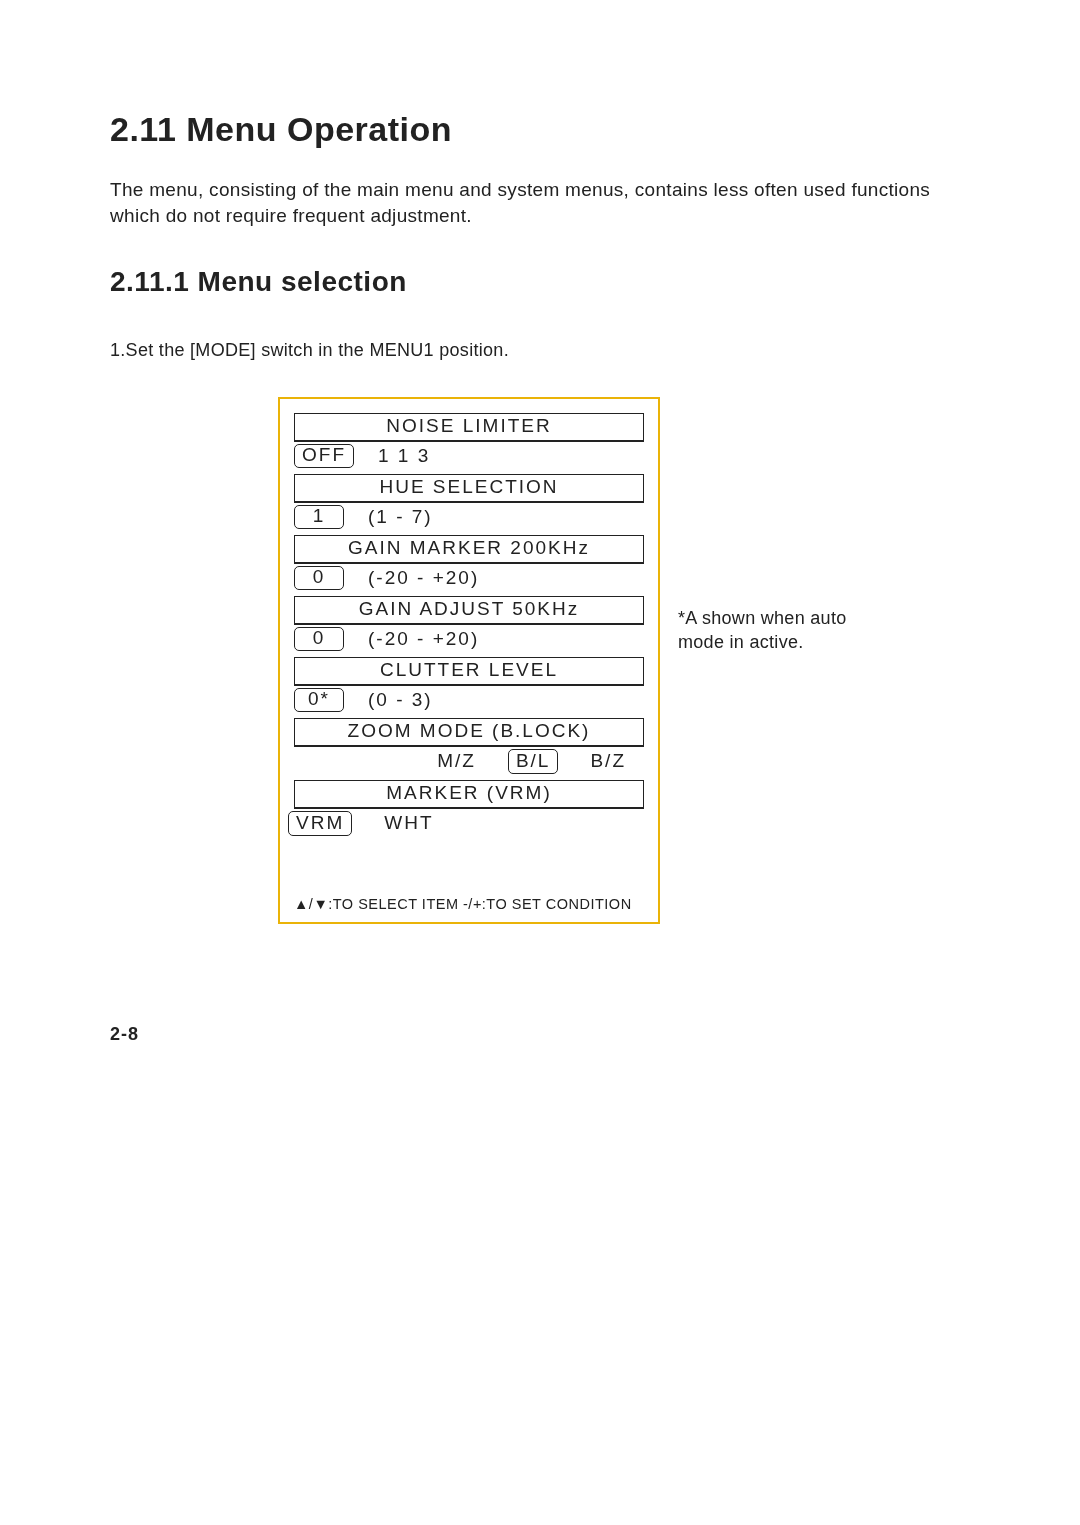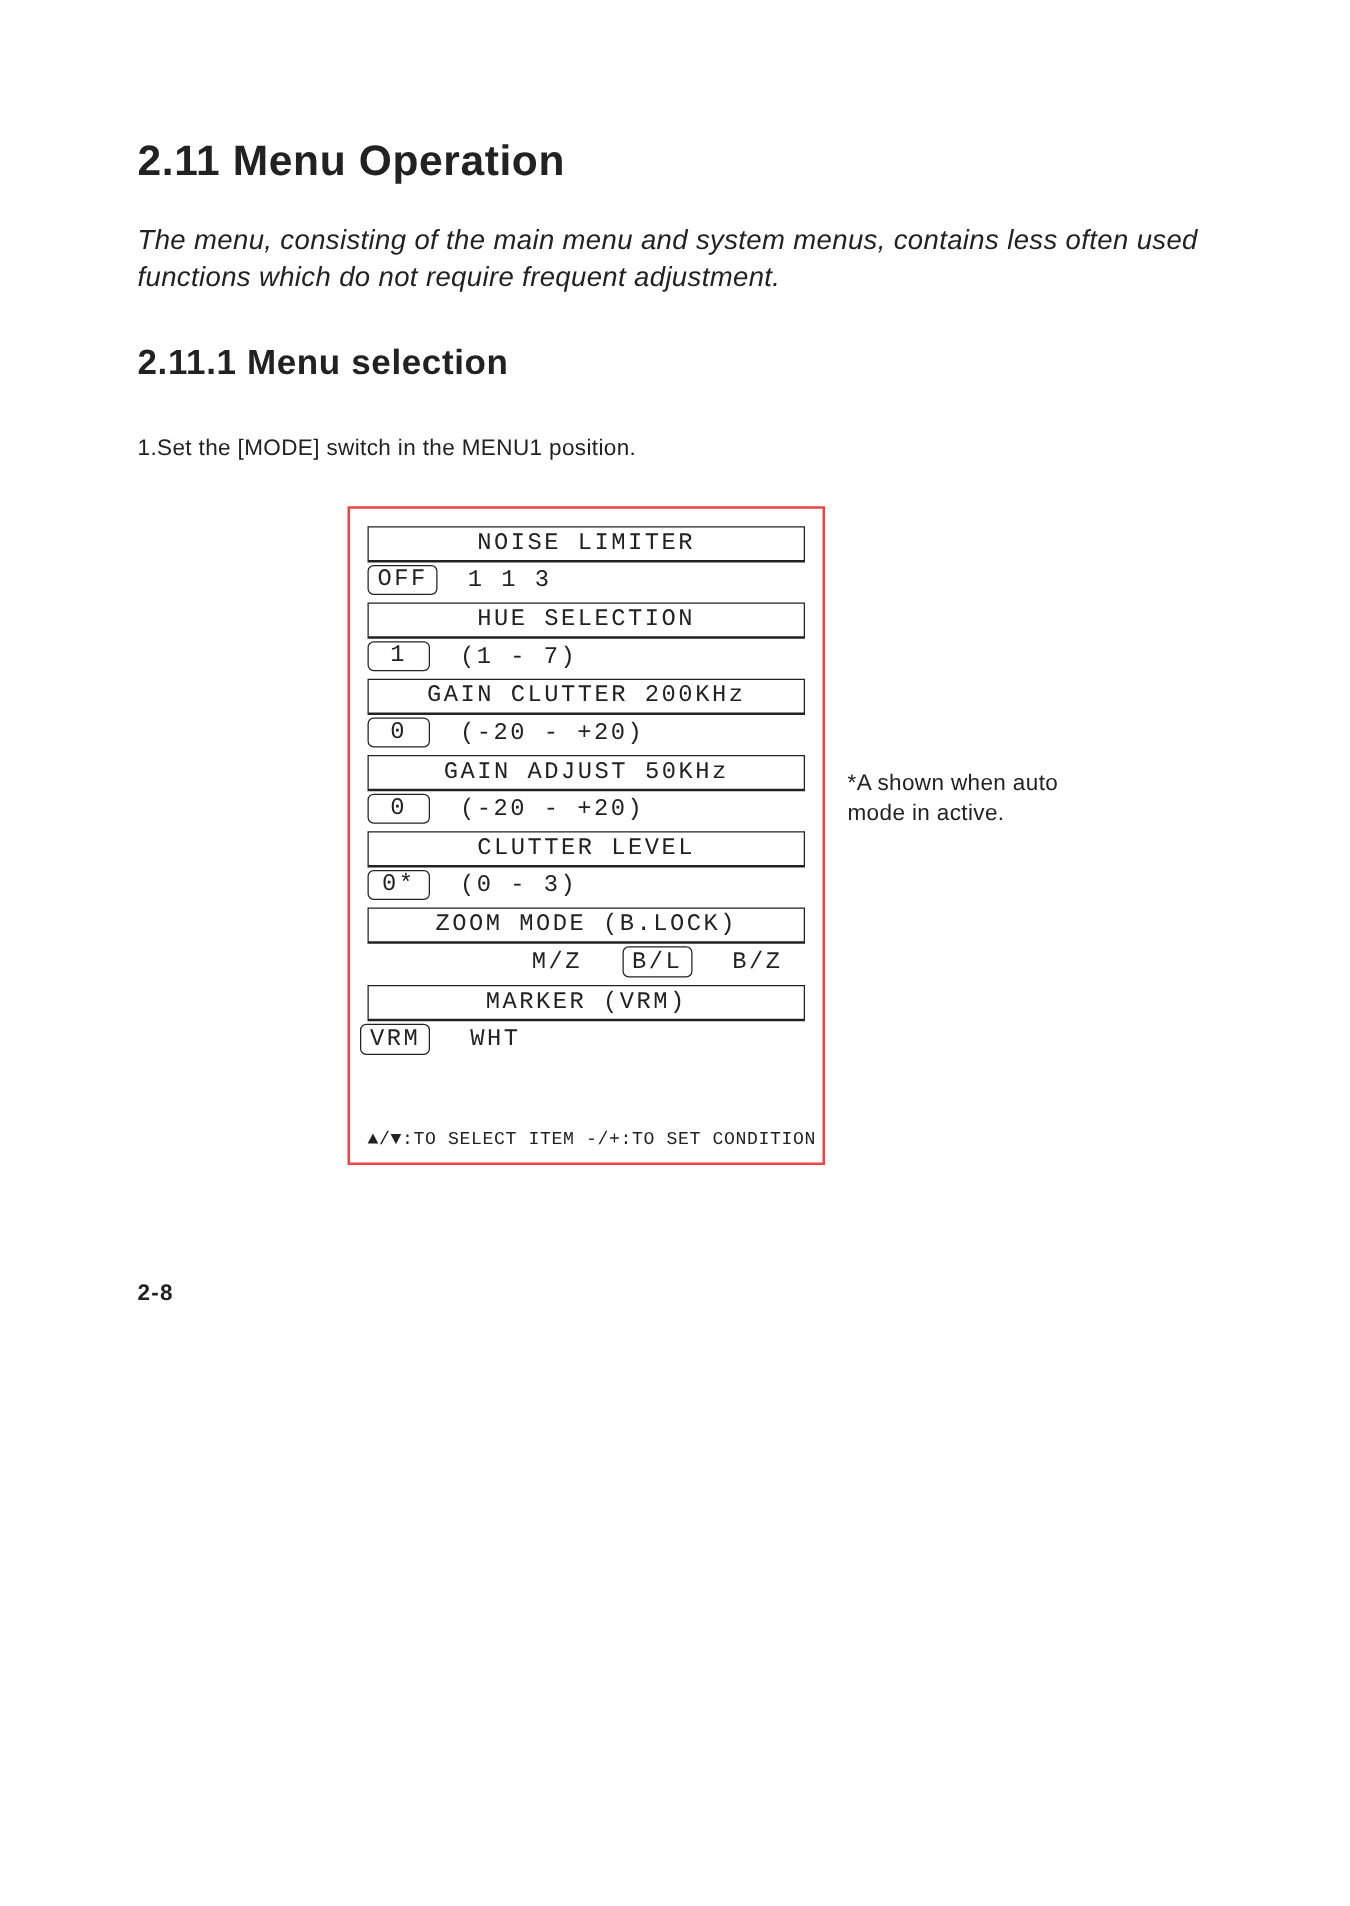--- a/index.html
+++ b/index.html
@@ -16,49 +16,48 @@
     padding: 110px 100px 60px 110px;
     position: relative;
   }
   h1.section-title {
     font-size: 34px;
     font-weight: bold;
     margin: 0 0 28px 0;
     letter-spacing: 0.5px;
   }
   .intro {
-    font-size: 22px;
+    font-size: 19px;
     line-height: 1.35;
     letter-spacing: 0.3px;
     margin: 0 0 38px 0;
-    font-style: italic;
   }
   h2.subsection-title {
     font-size: 28px;
     font-weight: bold;
     margin: 0 0 42px 0;
     letter-spacing: 0.5px;
   }
   .step {
     font-size: 18px;
     margin: 0 0 36px 0;
     letter-spacing: 0.3px;
   }
 
   .figure-row {
     display: flex;
     align-items: flex-start;
   }
 
   .menu-box {
     width: 350px;
-    border: 2px solid #ef4444;
+    border: 2px solid #eab308;
     margin-left: 168px;
     padding: 14px 14px 10px 14px;
-    font-family: Liberation Mono, monospace;
+    font-family: Liberation Sans, sans-serif;
     letter-spacing: 1px;
   }
 
   .menu-item { margin-bottom: 2px; }
 
   .item-header {
     border: 1.5px solid #222;
     border-bottom: 2px solid #222;
     text-align: center;
     font-size: 19px;
@@ -150,21 +149,21 @@
 
       <div class="menu-item">
         <div class="item-header">HUE SELECTION</div>
         <div class="value-row">
           <span class="selected">1</span>
           <span class="rest">(1 - 7)</span>
         </div>
       </div>
 
       <div class="menu-item">
-        <div class="item-header">GAIN CLUTTER 200KHz</div>
+        <div class="item-header">GAIN MARKER 200KHz</div>
         <div class="value-row">
           <span class="selected">0</span>
           <span class="rest">(-20 - +20)</span>
         </div>
       </div>
 
       <div class="menu-item">
         <div class="item-header">GAIN ADJUST 50KHz</div>
         <div class="value-row">
           <span class="selected">0</span>

